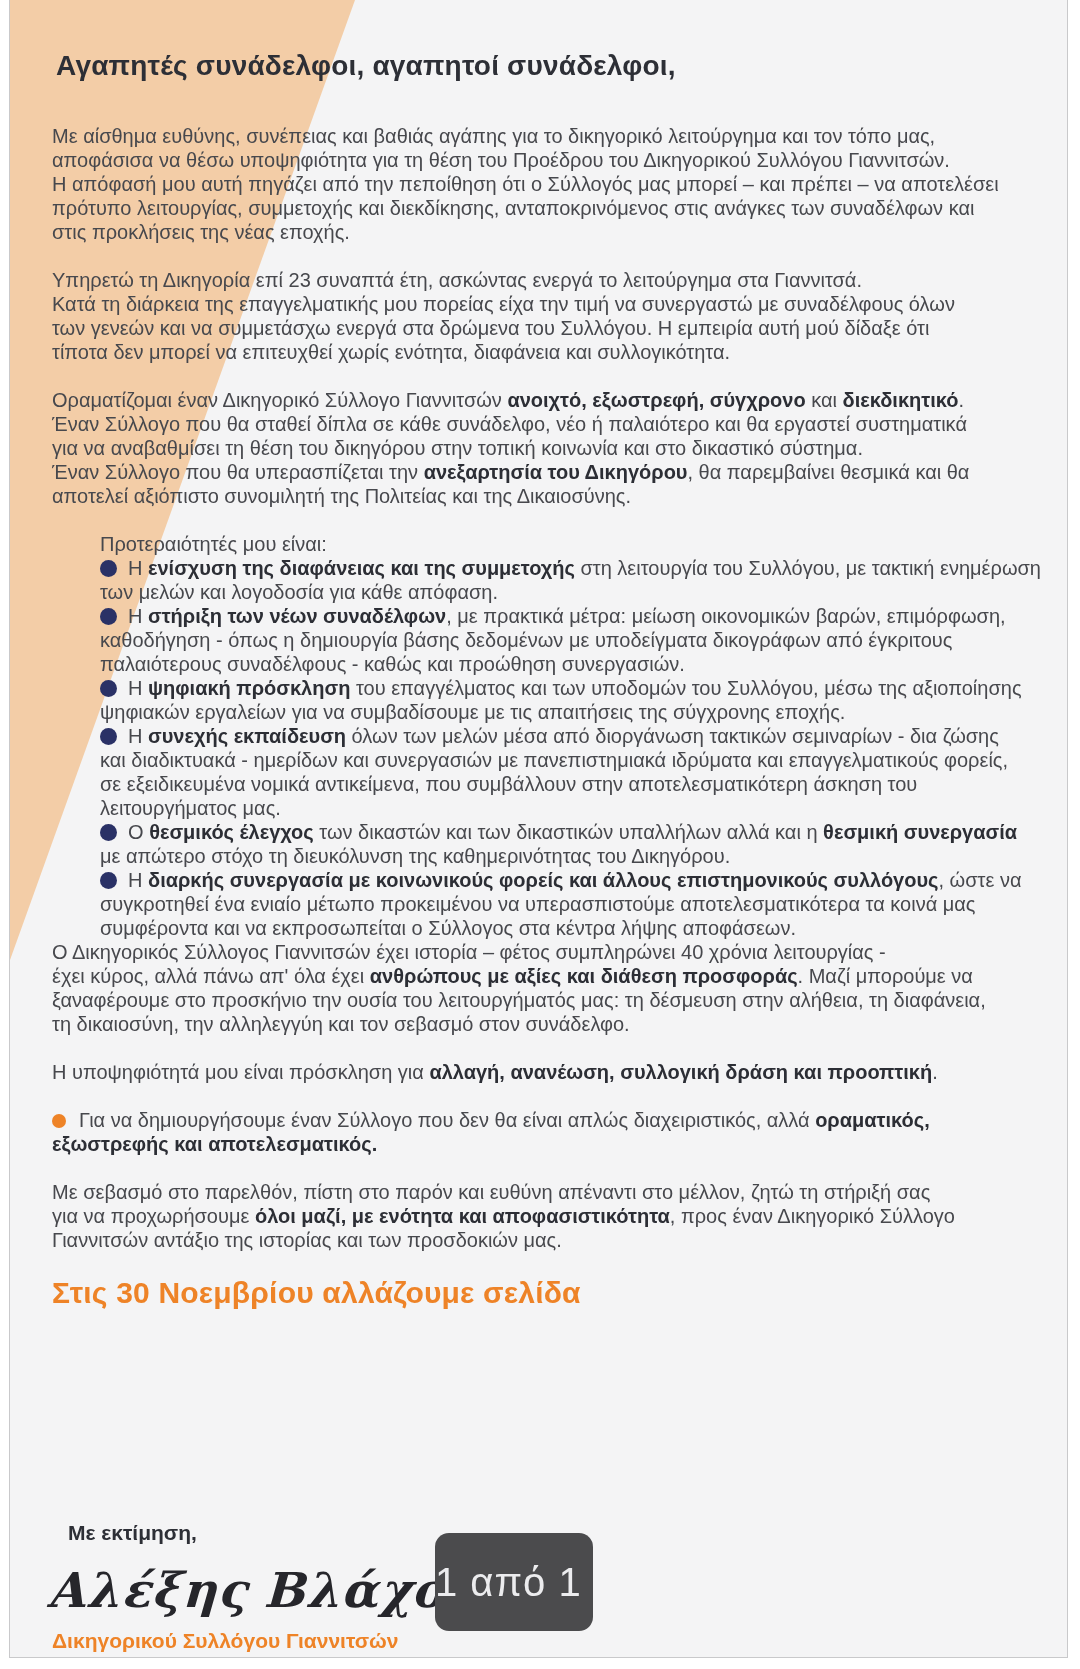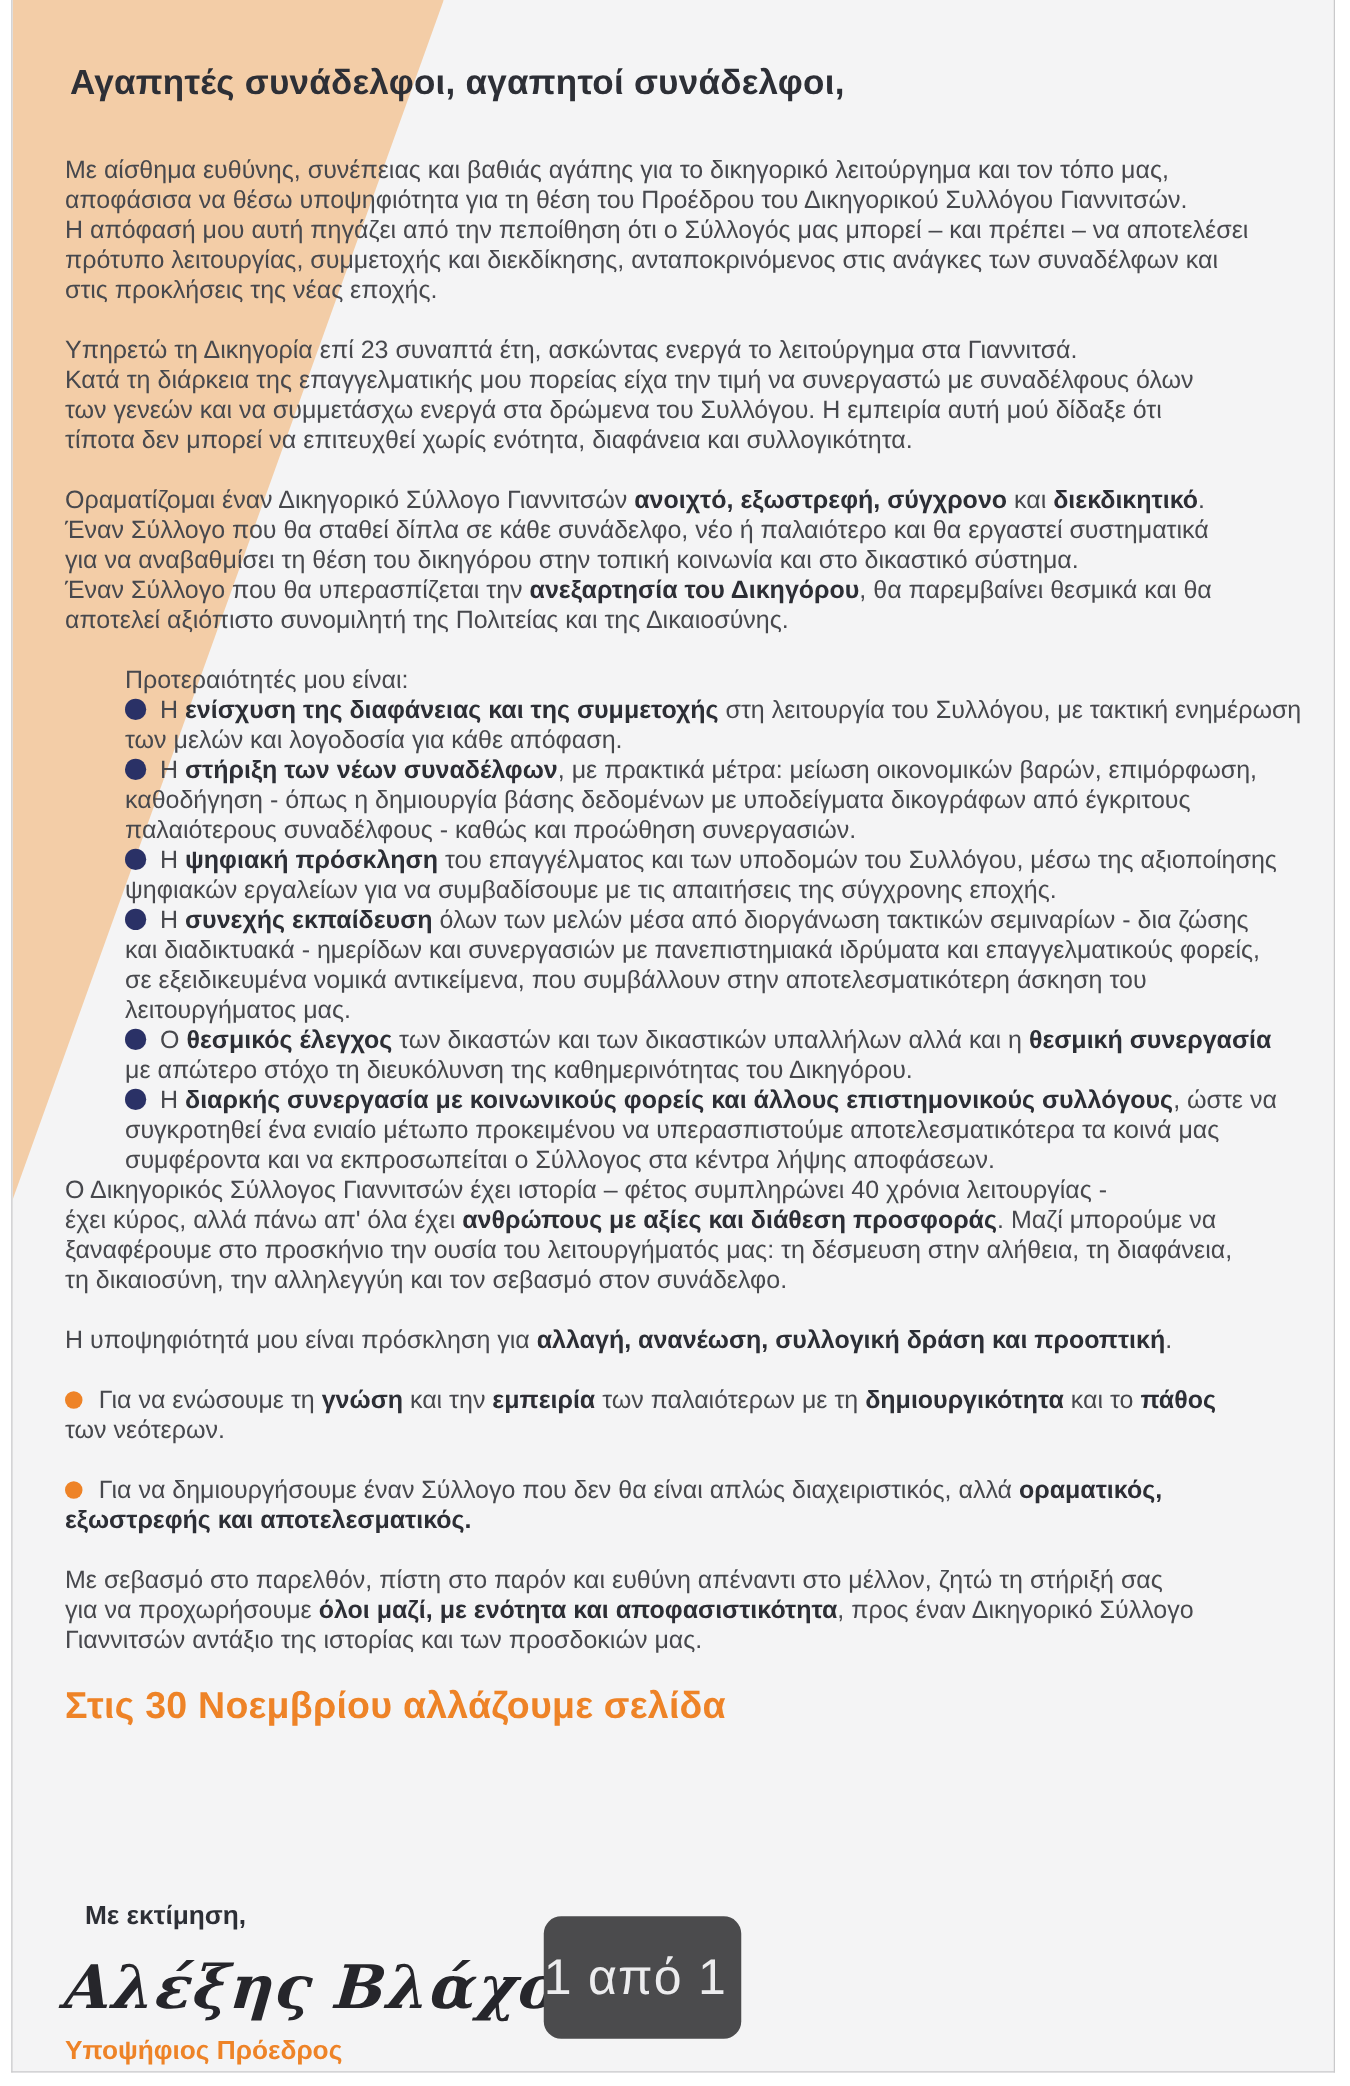--- a/index.html
+++ b/index.html
@@ -91,34 +91,31 @@
         <p class="para tight"><span class="dot"></span><span>Ο </span><span class="b">θεσμικός έλεγχος</span><span> των δικαστών και των δικαστικών υπαλλήλων αλλά και η </span><span class="b">θεσμική συνεργασία</span><span>
 με απώτερο στόχο τη διευκόλυνση της καθημερινότητας του Δικηγόρου.</span></p>
         <p class="para tight"><span class="dot"></span><span>Η </span><span class="b">διαρκής συνεργασία με κοινωνικούς φορείς και άλλους επιστημονικούς συλλόγους</span><span>, ώστε να
 συγκροτηθεί ένα ενιαίο μέτωπο προκειμένου να υπερασπιστούμε αποτελεσματικότερα τα κοινά μας
 συμφέροντα και να εκπροσωπείται ο Σύλλογος στα κέντρα λήψης αποφάσεων.</span></p>
         <p class="para"><span>Ο Δικηγορικός Σύλλογος Γιαννιτσών έχει ιστορία – φέτος συμπληρώνει 40 χρόνια λειτουργίας -
 έχει κύρος, αλλά πάνω απ' όλα έχει </span><span class="b">ανθρώπους με αξίες και διάθεση προσφοράς</span><span>. Μαζί μπορούμε να
 ξαναφέρουμε στο προσκήνιο την ουσία του λειτουργήματός μας: τη δέσμευση στην αλήθεια, τη διαφάνεια,
 τη δικαιοσύνη, την αλληλεγγύη και τον σεβασμό στον συνάδελφο.</span></p>
         <p class="para"><span>Η υποψηφιότητά μου είναι πρόσκληση για </span><span class="b">αλλαγή, ανανέωση, συλλογική δράση και προοπτική</span><span>.</span></p>
-        <p class="para"><span class="dot orange"></span><span>Για να ενώσουμε τη </span><span class="b">γνώση</span><span> και την </span><span class="b">εμπειρία</span><span> των παλαιότερων με τη </span><span class="b">δημιουργικότητα</span><span> και το </span><span class="b">πάθος</span><span>
-των νεότερων.</span></p>
         <p class="para"><span class="dot orange"></span><span>Για να δημιουργήσουμε έναν Σύλλογο που δεν θα είναι απλώς διαχειριστικός, αλλά </span><span class="b">οραματικός,
 εξωστρεφής και αποτελεσματικός.</span></p>
         <p class="para"><span>Με σεβασμό στο παρελθόν, πίστη στο παρόν και ευθύνη απέναντι στο μέλλον, ζητώ τη στήριξή σας
 για να προχωρήσουμε </span><span class="b">όλοι μαζί, με ενότητα και αποφασιστικότητα</span><span>, προς έναν Δικηγορικό Σύλλογο
 Γιαννιτσών αντάξιο της ιστορίας και των προσδοκιών μας.</span></p>
       </div>
     <h2 class="orange-heading">Στις 30 Νοεμβρίου αλλάζουμε σελίδα</h2>
   </div>
 
   <div class="closing">
     <p class="salutation">Με εκτίμηση,</p>
     <div class="signature">Αλέξης Βλάχος</div>
-    <p class="title">Υποψήφιος Πρόεδρος</p>
     <p class="title">Δικηγορικού Συλλόγου Γιαννιτσών</p>
   </div>
 
   <div class="badge">
     <span>1 από 1</span>
   </div>
 </div>
 
 </body></html>

